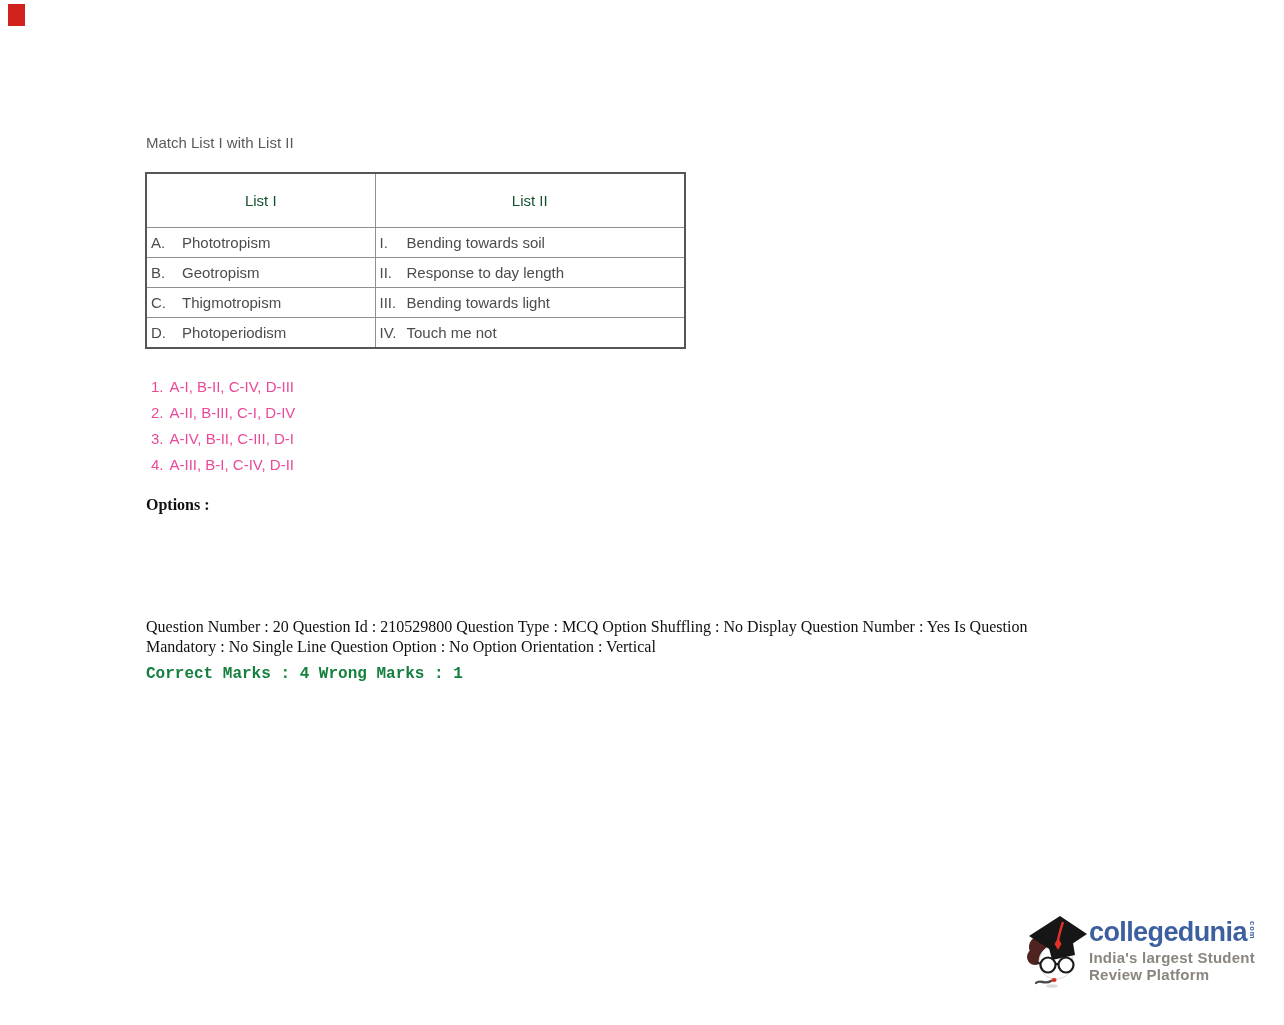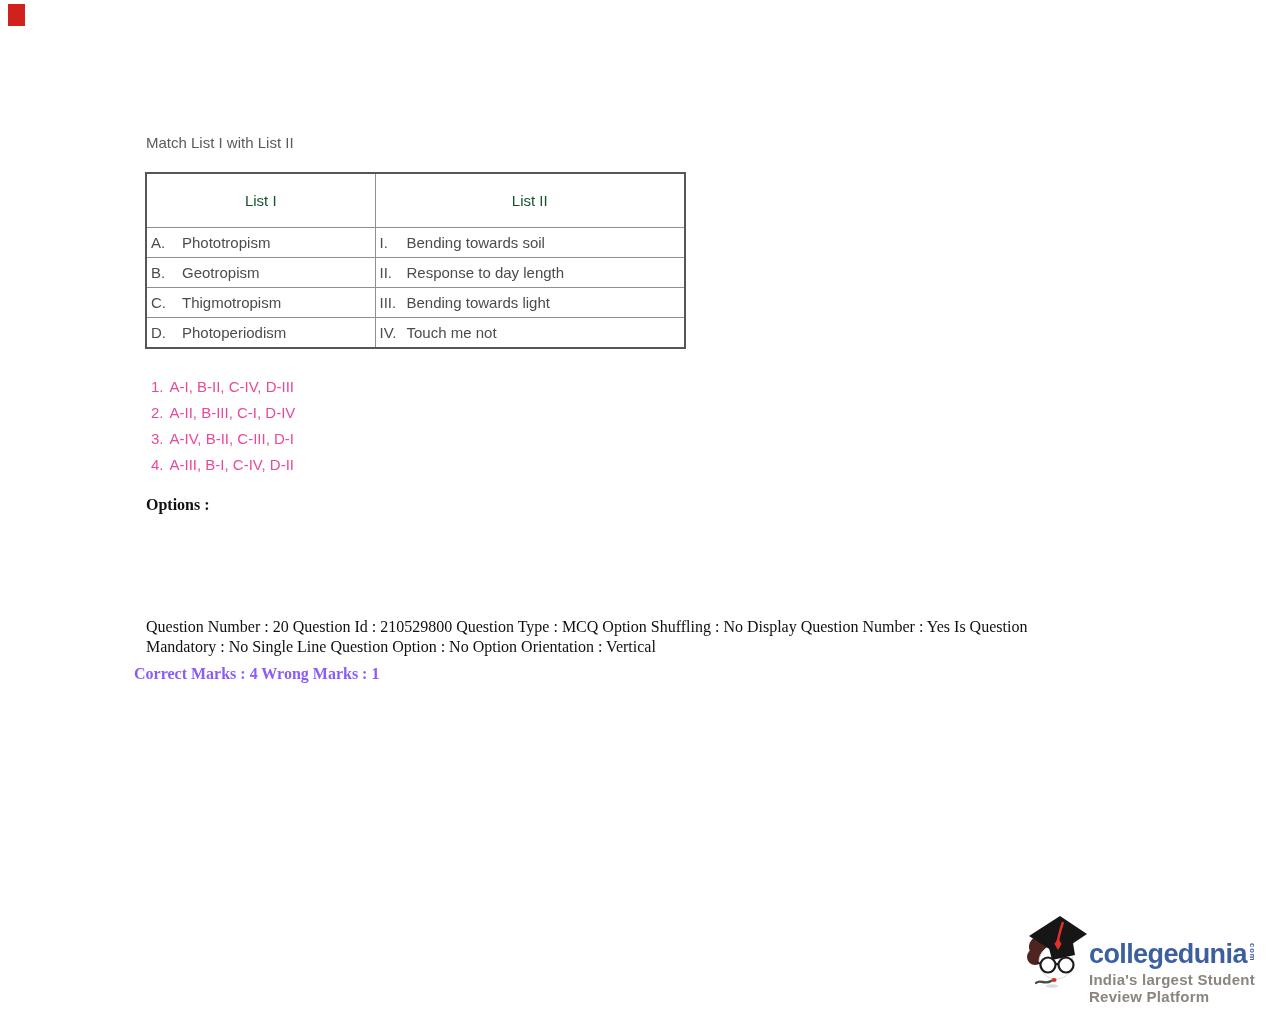--- a/index.html
+++ b/index.html
@@ -19,25 +19,25 @@
   .key-r{flex:0 0 27px;}
   .instruction{position:absolute;left:146px;top:326px;font-size:15px;color:#5a5a5a;}
   .choices{position:absolute;left:151px;top:374px;font-size:15px;color:#ec4899;line-height:26px;}
   .choice .num{display:inline-block;margin-right:6px;}
   .options-heading{position:absolute;left:146px;top:472px;
                    font-family:"Liberation Serif", serif;font-weight:bold;font-size:16px;color:#111;margin-top:24px;}
   .option-ids{position:absolute;left:146px;top:495px;font-family:"Liberation Serif", serif;
               font-size:16px;color:#161616;line-height:24px;}
   .meta{position:absolute;left:146px;top:617px;font-family:"Liberation Serif", serif;
         font-weight:normal;font-size:16px;color:#101010;line-height:19.5px;white-space:nowrap;}
-  .meta-marks{position:absolute;left:134px;top:665px;font-family:Liberation Serif, serif;
-        font-weight:bold;font-size:16px;color:#8b5cf6;white-space:nowrap;}
+  .meta-marks{position:absolute;left:146px;top:665px;font-family:Liberation Mono, monospace;
+        font-weight:bold;font-size:16px;color:#15803d;white-space:nowrap;}
   .logo{position:absolute;left:1021px;top:910px;display:flex;align-items:flex-start;cursor:pointer;}
   .logo-art{width:70px;height:82px;flex:0 0 auto;}
-  .logo-textcol{margin-left:-2px;margin-top:30px;}
+  .logo-textcol{margin-left:-2px;margin-top:8px;}
   .logo-row1{display:flex;align-items:flex-start;}
   .brand{font-size:27px;font-weight:600;letter-spacing:-0.6px;color:#3c5f9f;line-height:28px;}
   .tld{writing-mode:vertical-rl;font-size:7.5px;font-weight:bold;color:#3c5f9f;
        margin-left:1px;margin-top:3px;letter-spacing:1px;}
   .tagline{font-size:15px;font-weight:bold;color:#8a857e;letter-spacing:0.25px;margin-top:3px;}
 </style>
 </head>
 <body>
 
 <div class="page">

